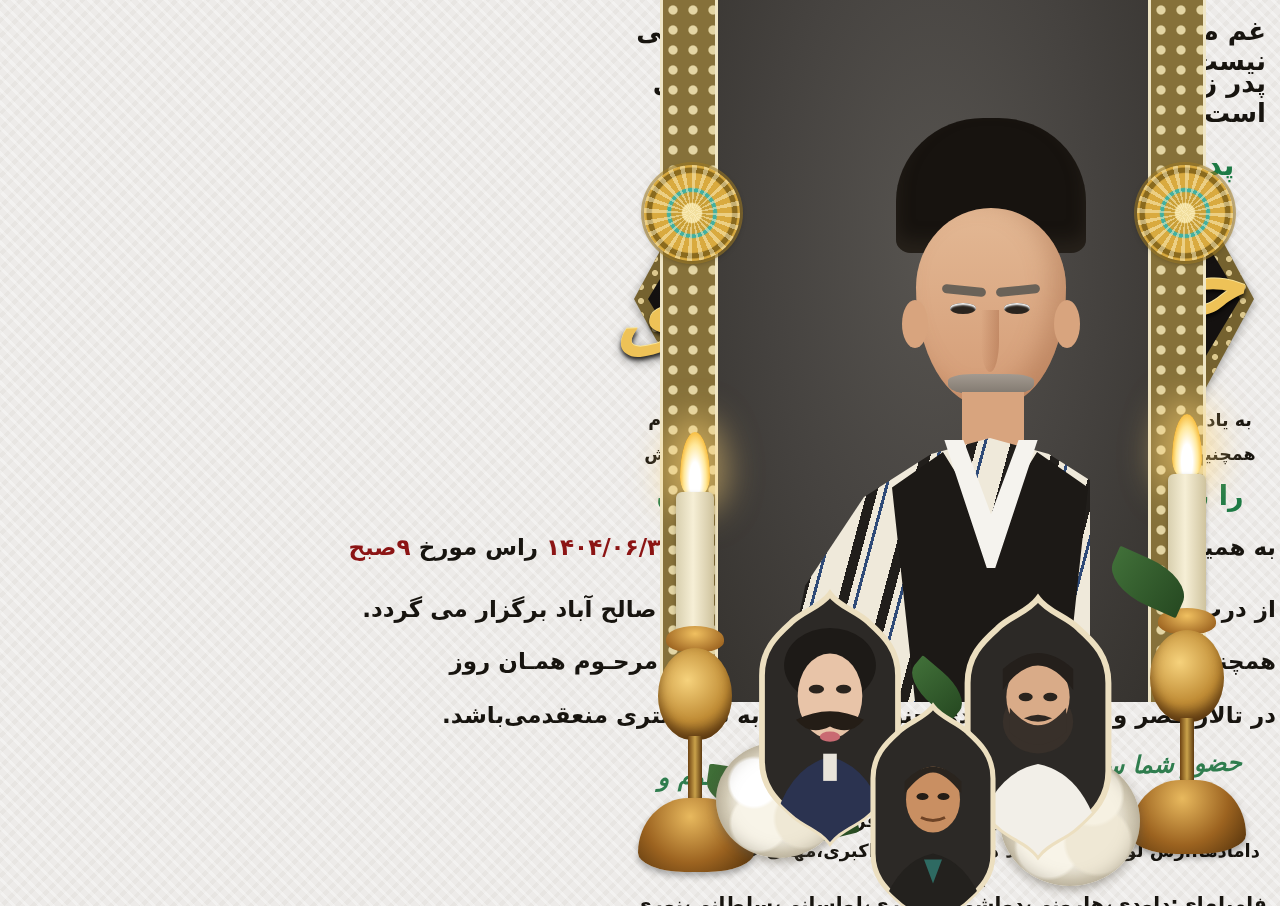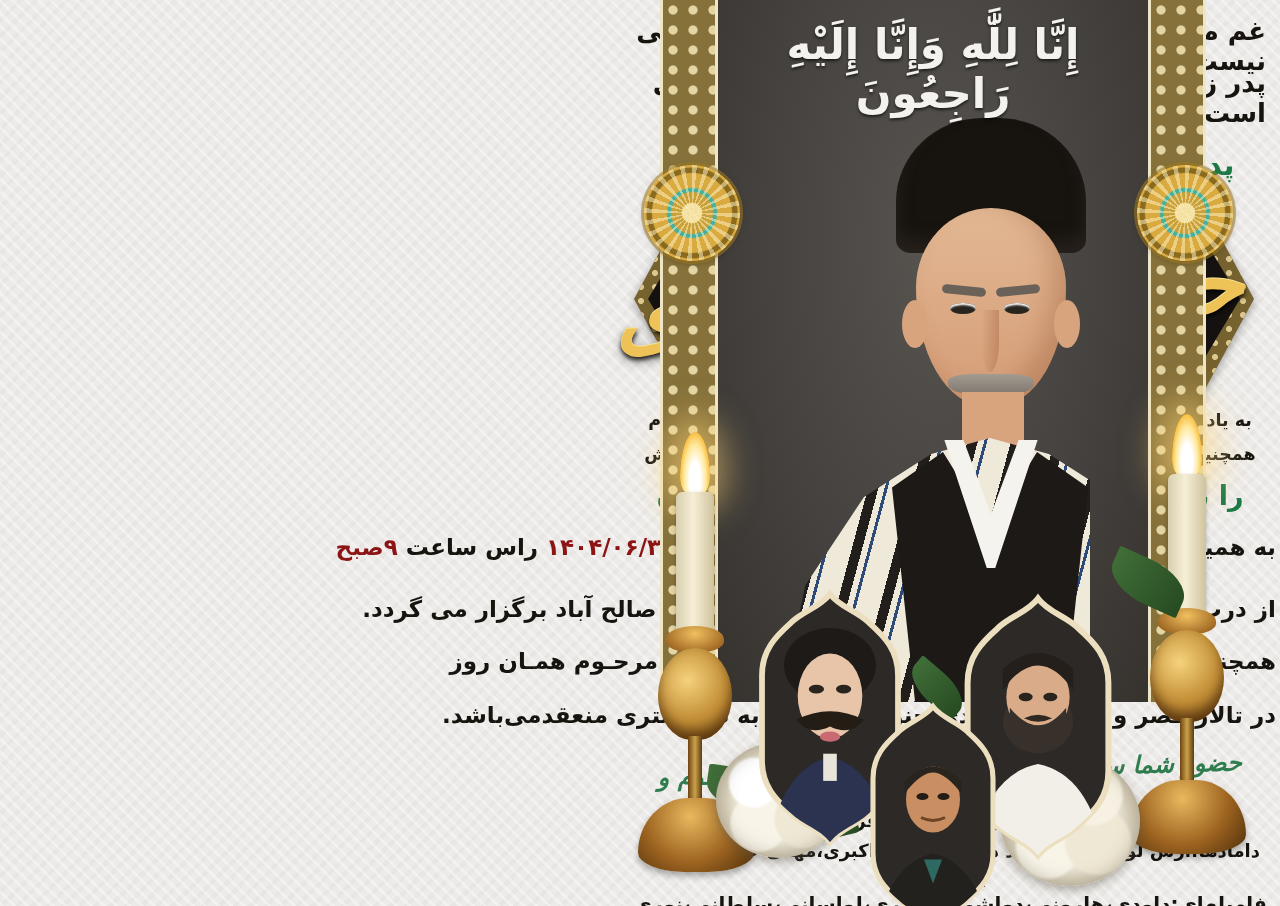--- a/index.html
+++ b/index.html
@@ -199,21 +199,21 @@
     </div>
 
     <div class="note-line nl1">به یاد برادر مرحومش آ ابوالقاسم داودی،جوان ناکام رضا داودی،مرحوم رحیم نوری و زنده یاد علی لواسانی</div>
     <div class="note-line nl2">همچنین به یاد مادر مرحومه‌اش شاهزاده هارونی و خواهران مرحومه‌اش کربلایی فاطمه داودی و حاجیه خانم زهرا داودی</div>
 
     <div class="notice-green">را به اطلاع کلیّه دوستان و آشنایان و بستگان محترم می رساند</div>
 
     <div class="body-line bl-date">
       <span>به همین مناسبت مراسم خاکسپاری روزدوشنبه</span>
       <span class="red">مورخ ۱۴۰۴/۰۶/۳۱</span>
-      <span>راس ساعت</span>
+      <span>راس مورخ</span>
       <span class="red">۹صبح</span>
     </div>
     <div class="body-line bl-route">از درب منزل شخصی آن مرحوم به سمت گلزار شهدای صالح آباد برگزار می گردد.</div>
 
     <div class="body-line bl-37">
       <span>همچنیـن مراسـم</span>
       <span class="red">سومیـن و هفتمیـن</span>
       <span>روز درگـذشت آن مرحـوم همـان روز</span>
     </div>
     <div class="body-line bl-venue">در تالار قصر واقع در کمربندی جنوبی نرسیده به دادگستری منعقدمی‌باشد.</div>
@@ -243,21 +243,20 @@
         <div class="p-mustache"></div>
         <div class="p-mouth"></div>
         <div class="p-neck"></div>
         <div class="p-shoulders"></div>
         <div class="p-vest"></div>
         <div class="p-shirt"></div>
       </div>
     </div>
     <div class="f-border left"></div>
     <div class="f-border right"></div>
-    <div class="f-calligraphy">إِنَّا لِلَّٰهِ وَإِنَّا إِلَيْهِ رَاجِعُونَ</div>
   </div>
 
   <div class="medallion med-left"></div>
   <div class="medallion med-right"></div>
 
   <div class="candlestick cs-left">
     <div class="flame"></div>
     <div class="candle"></div>
     <div class="cup"></div>
     <div class="bulb"></div>

